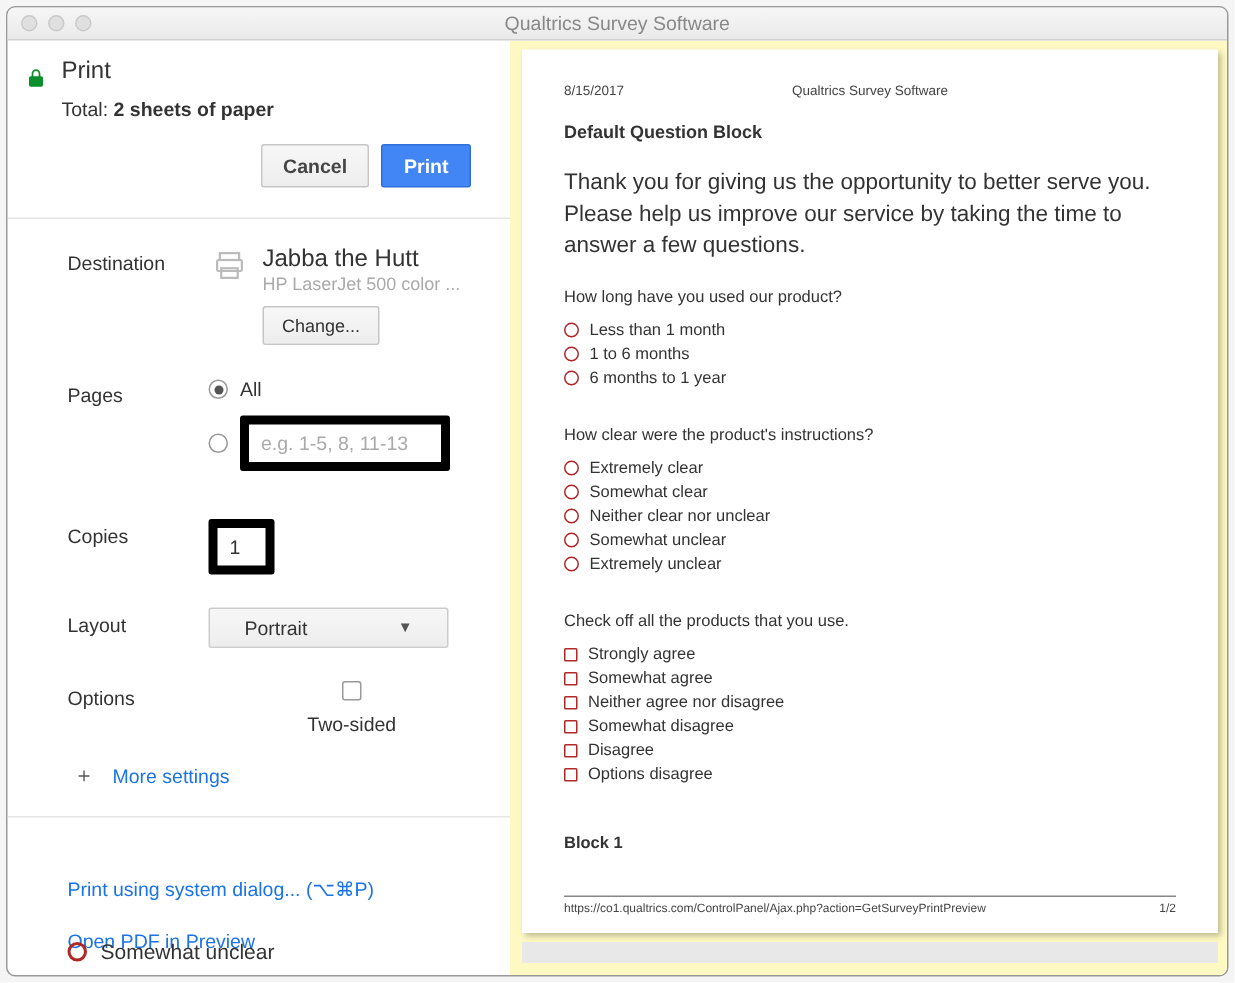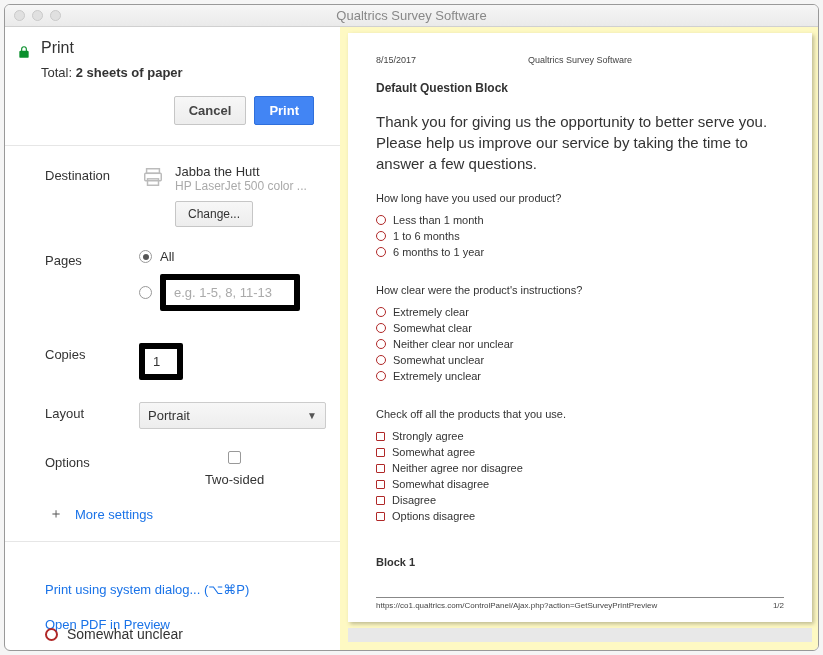--- a/index.html
+++ b/index.html
@@ -116,21 +116,21 @@
       align-items: start;
       padding: 0 10px 0 40px;
     }
     .opt-label {
       font-size: 13px;
       color: #333;
       padding-top: 4px;
     }
     .dest-box { display: flex; gap: 8px; align-items: flex-start; }
     .printer-icon { width: 28px; height: 22px; color: #bbb; margin-top: 2px; }
-    .dest-name { font-size: 13px; color: #333; }
+    .dest-name { font-size: 16px; color: #333; }
     .dest-sub { font-size: 12px; color: #aaa; }
     .change-btn {
       display: inline-block;
       margin-top: 8px;
       padding: 5px 12px;
       border: 1px solid #c6c6c6;
       border-radius: 2px;
       background: linear-gradient(#f7f7f7, #ededed);
       font-size: 12px;
       cursor: pointer;
@@ -156,23 +156,23 @@
       padding: 5px 8px;
       font-size: 13px;
       width: 140px;
       color: #333;
     }
     .txt-input::placeholder { color: #aaa; }
     .num-input { width: 44px; }
     .select {
       border: 1px solid #ccc;
       border-radius: 2px;
-      padding: 5px 8px;
-      font-size: 13px;
-      width: 187px;
+      padding: 5px 23px;
+      font-size: 13px;
+      width: 160px;
       background: linear-gradient(#f7f7f7, #ededed);
       display: flex;
       justify-content: space-between;
       align-items: center;
     }
     .caret-down { font-size: 10px; color: #555; }
     .chk {
       width: 13px; height: 13px;
       border: 1px solid #999;
       border-radius: 2px;

